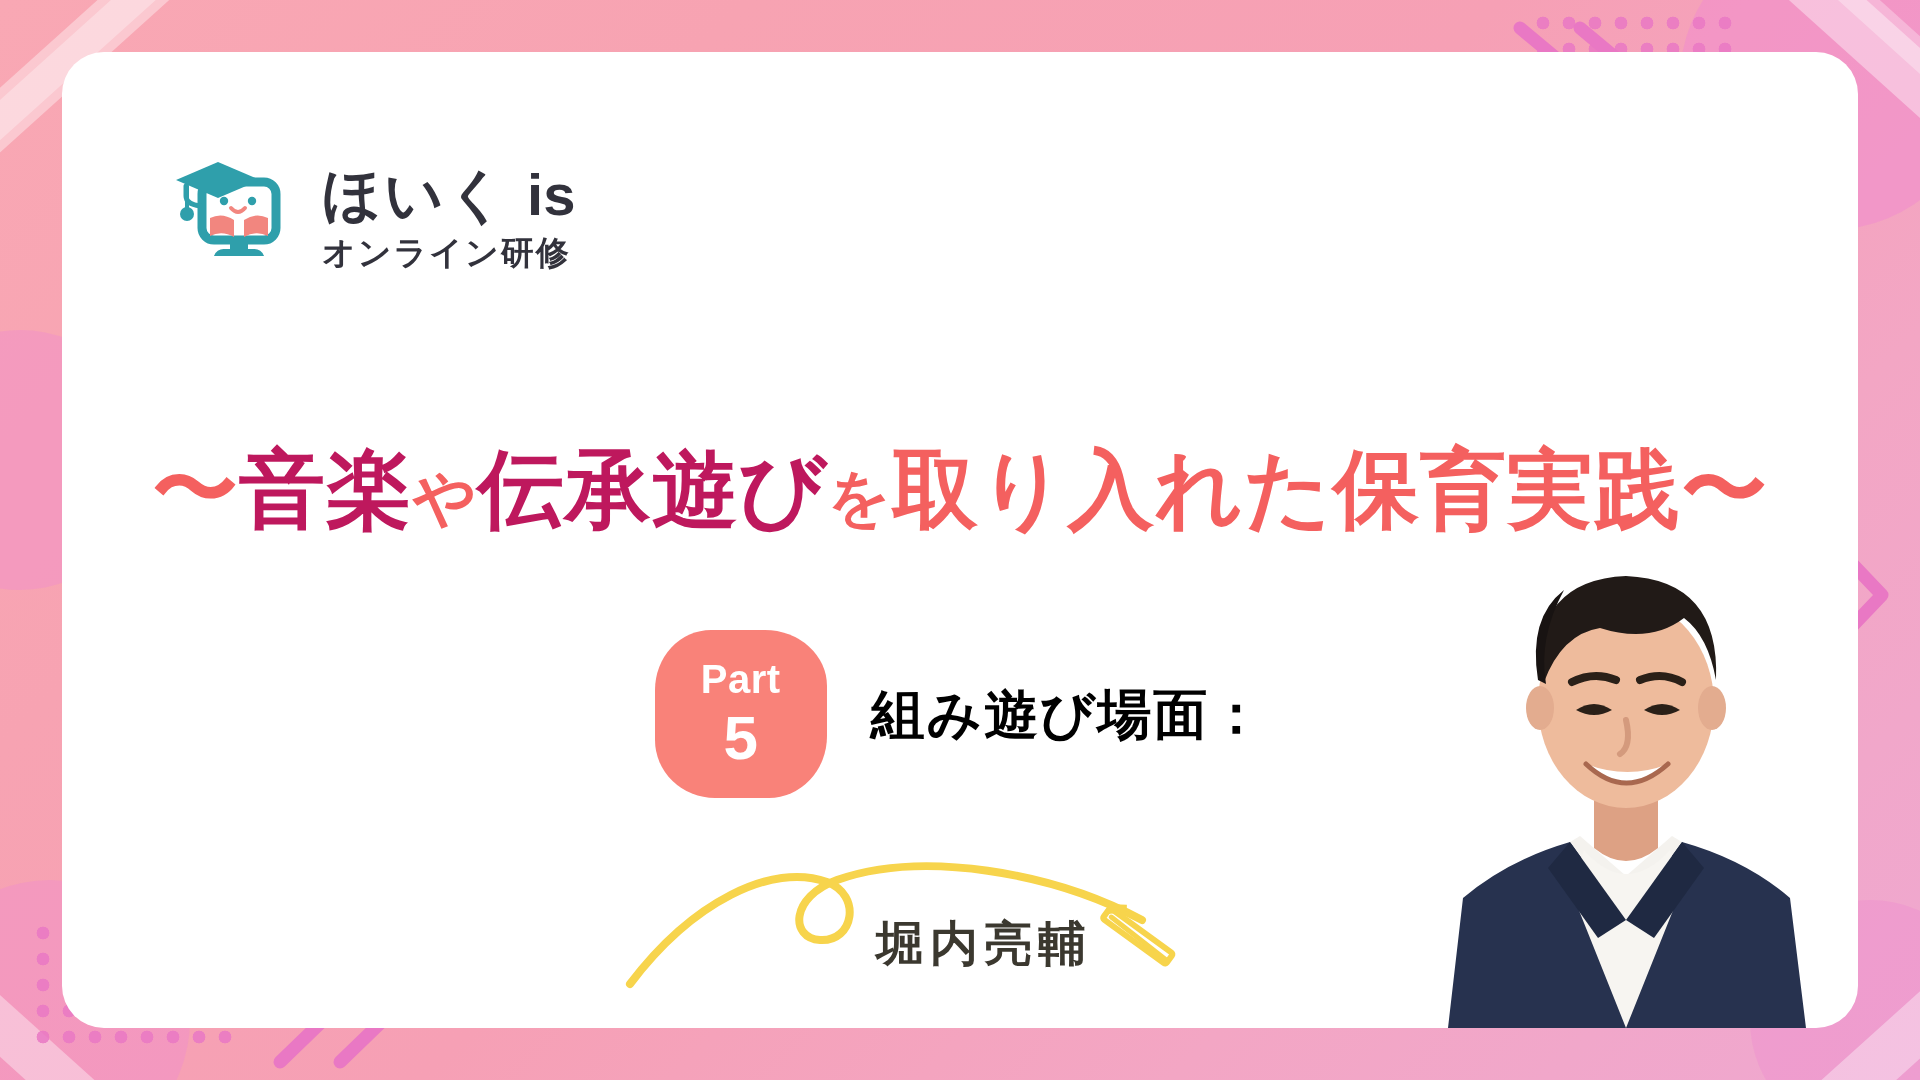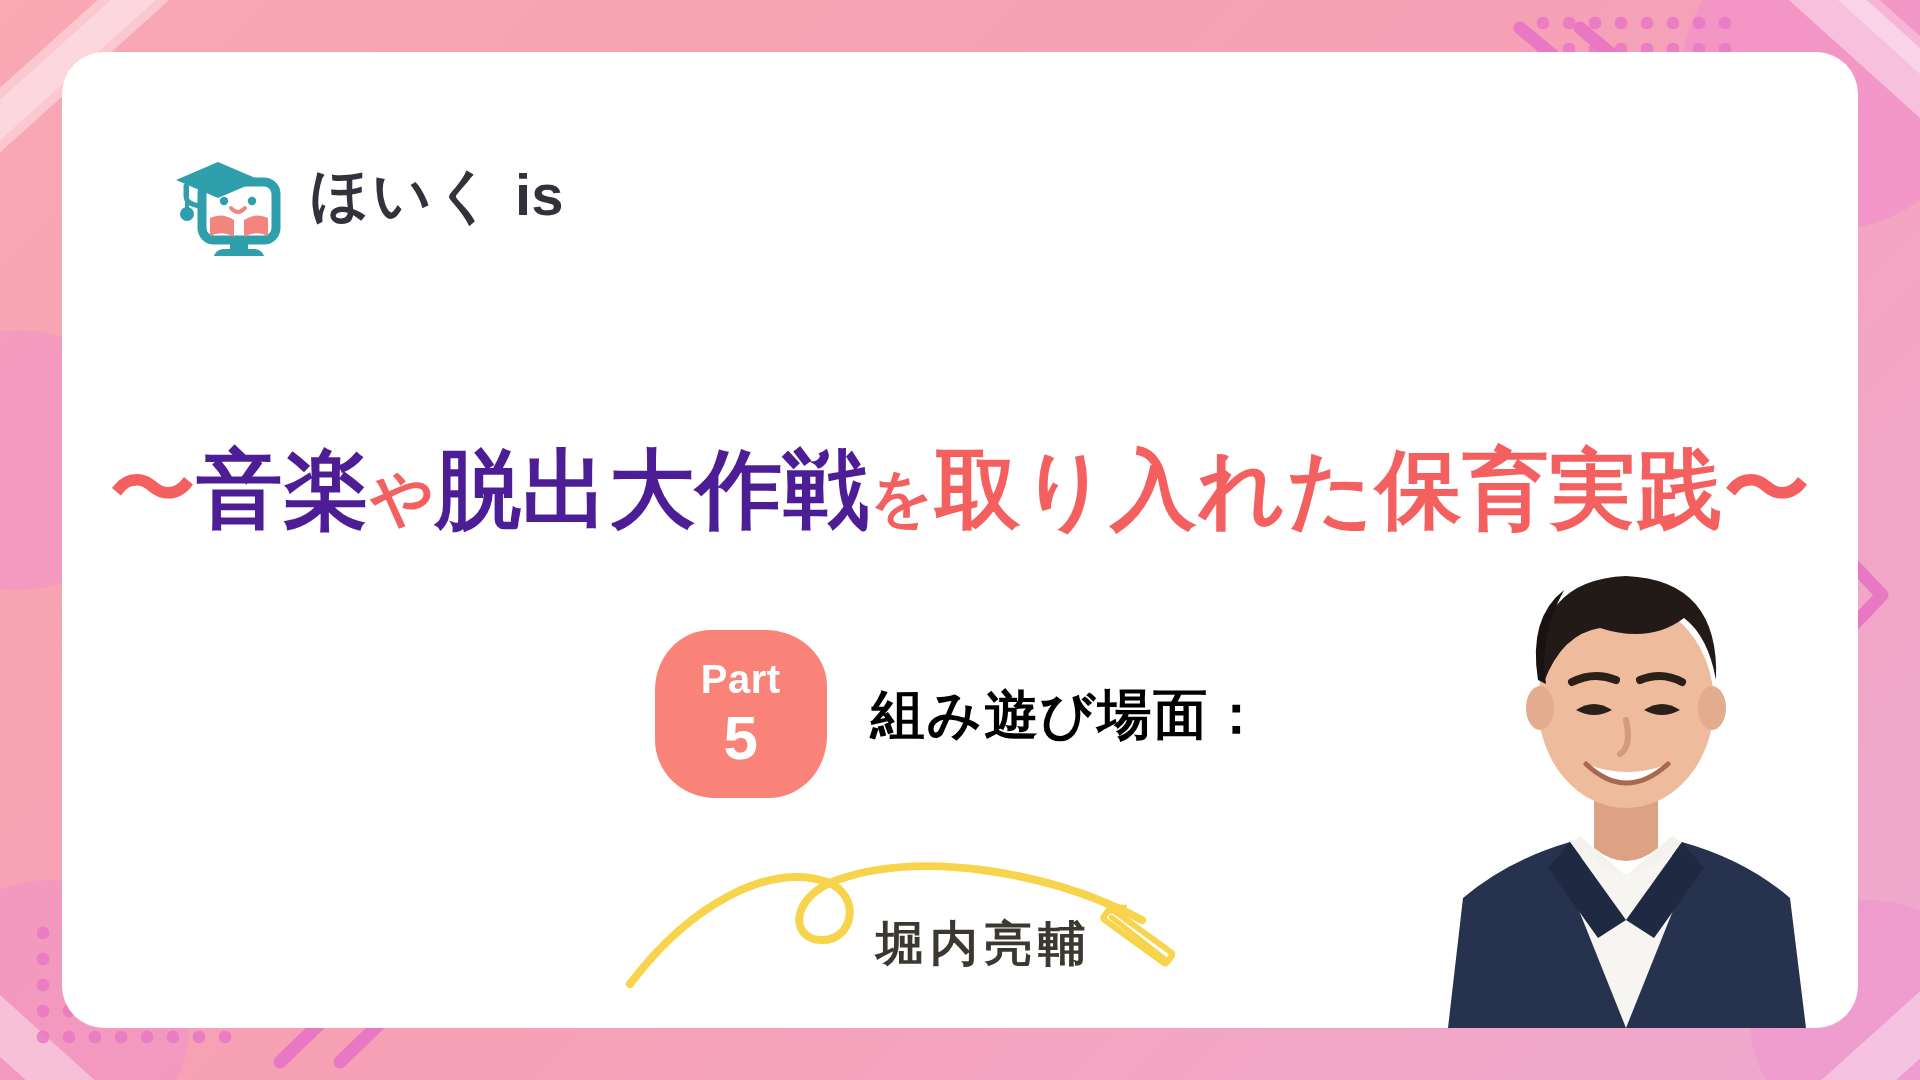--- a/index.html
+++ b/index.html
@@ -60,21 +60,21 @@
   
   #logo {
     position: absolute;
     left: 110px;
     top: 104px;
     display: flex;
     align-items: flex-start;
     gap: 18px;
   }
   #logo-mark { width: 120px; height: 110px; display: block; }
-  .logo-text-wrap { padding-top: 10px; }
+  .logo-text-wrap { padding-top: 10px; margin-left: 12px; }
   #logo-wordmark {
     font-size: 58px;
     font-weight: 700;
     color: #32323c;
     letter-spacing: 3px;
     line-height: 1;
     white-space: nowrap;
   }
   #logo-wordmark .lat { letter-spacing: 0; }
   #logo-sub {
@@ -106,21 +106,21 @@
     left: 0; right: 0;
     top: 392px;
     text-align: center;
     font-size: 86px;
     font-weight: 700;
     letter-spacing: 1px;
     line-height: 1.05;
     white-space: nowrap;
     color: #f4605f;
   }
-  #title-sub .blue { color: #4c1d95; }
+  #title-sub .blue { color: #be185d; }
   #title-sub .small { font-size: 62px; }
 
   
   #mid-row {
     position: absolute;
     left: 0; right: 0;
     top: 578px;
     display: flex;
     justify-content: center;
     align-items: center;
@@ -228,26 +228,27 @@
         <path d="M38 62 q12 -6 24 2 v17 q-12 -7 -24 -1z" fill="#f2867f"></path>
         <path d="M96 62 q-12 -6 -24 2 v17 q12 -7 24 -1z" fill="#f2867f"></path>
 
         <path d="M4 24 L46 6 L88 24 L46 42 Z" fill="#2f9fab"></path>
         <path d="M14 30 v10 q0 8 14 10" fill="none" stroke="#2f9fab" stroke-width="5" stroke-linecap="round"></path>
         <circle cx="15" cy="58" r="7" fill="#2f9fab"></circle>
         <path d="M15 30 v22" stroke="#2f9fab" stroke-width="4" stroke-linecap="round"></path>
       </svg>
       <div class="logo-text-wrap">
         <div id="logo-wordmark"><span>ほいく</span><span class="lat" style="margin-left:18px;">is</span></div>
+        <div id="logo-sub">オンライン研修</div>
       </div>
     </div>
 
 
     <div id="title-sub">
-      <span>〜</span><span class="blue">音楽</span><span class="small">や</span><span class="blue">脱出大作戦</span><span class="small">を</span><span>取り入れた保育実践</span><span>〜</span>
+      <span>〜</span><span class="blue">音楽</span><span class="small">や</span><span class="blue">伝承遊び</span><span class="small">を</span><span>取り入れた保育実践</span><span>〜</span>
     </div>
 
     <div id="mid-row">
       <div id="part-badge">
         <div id="part-label">Part</div>
         <div id="part-number">5</div>
       </div>
       <div id="scene-text">
         <div>組み遊び場面：</div>
       </div>

